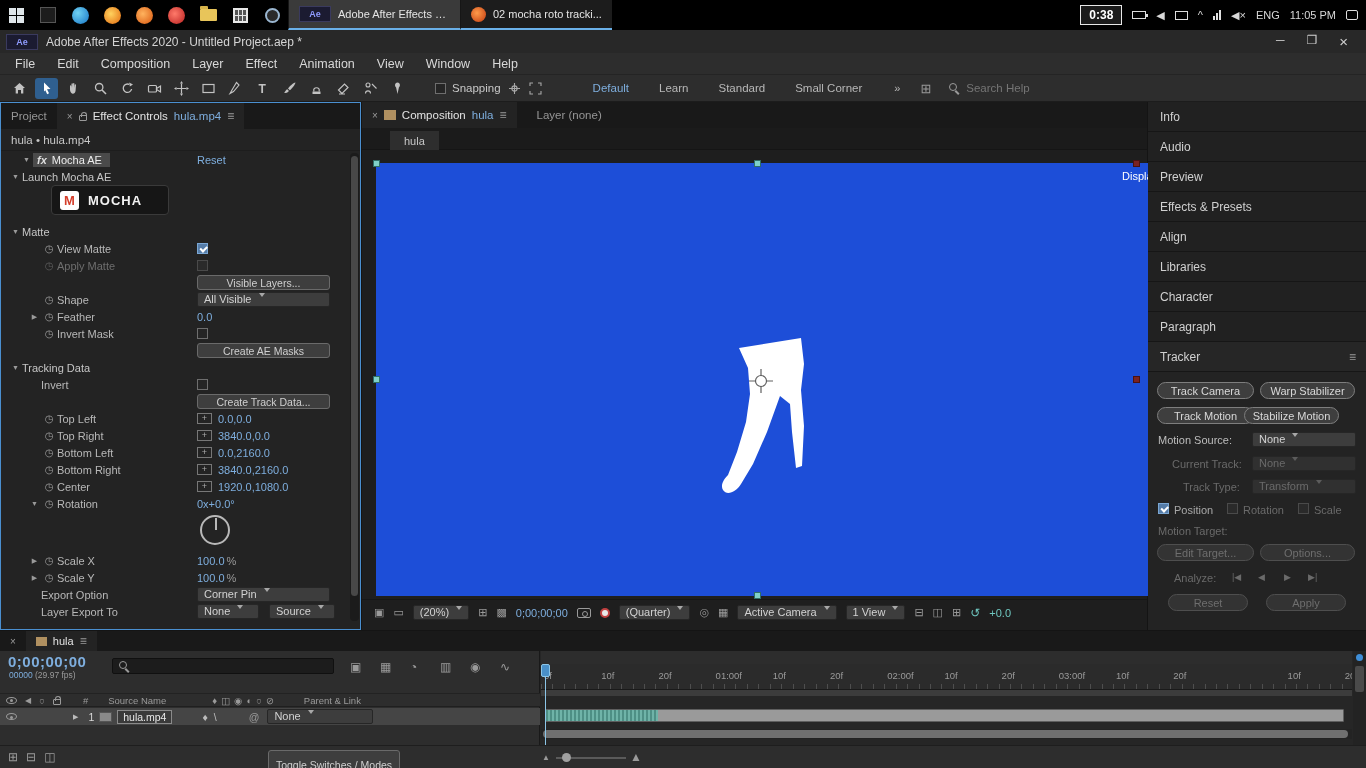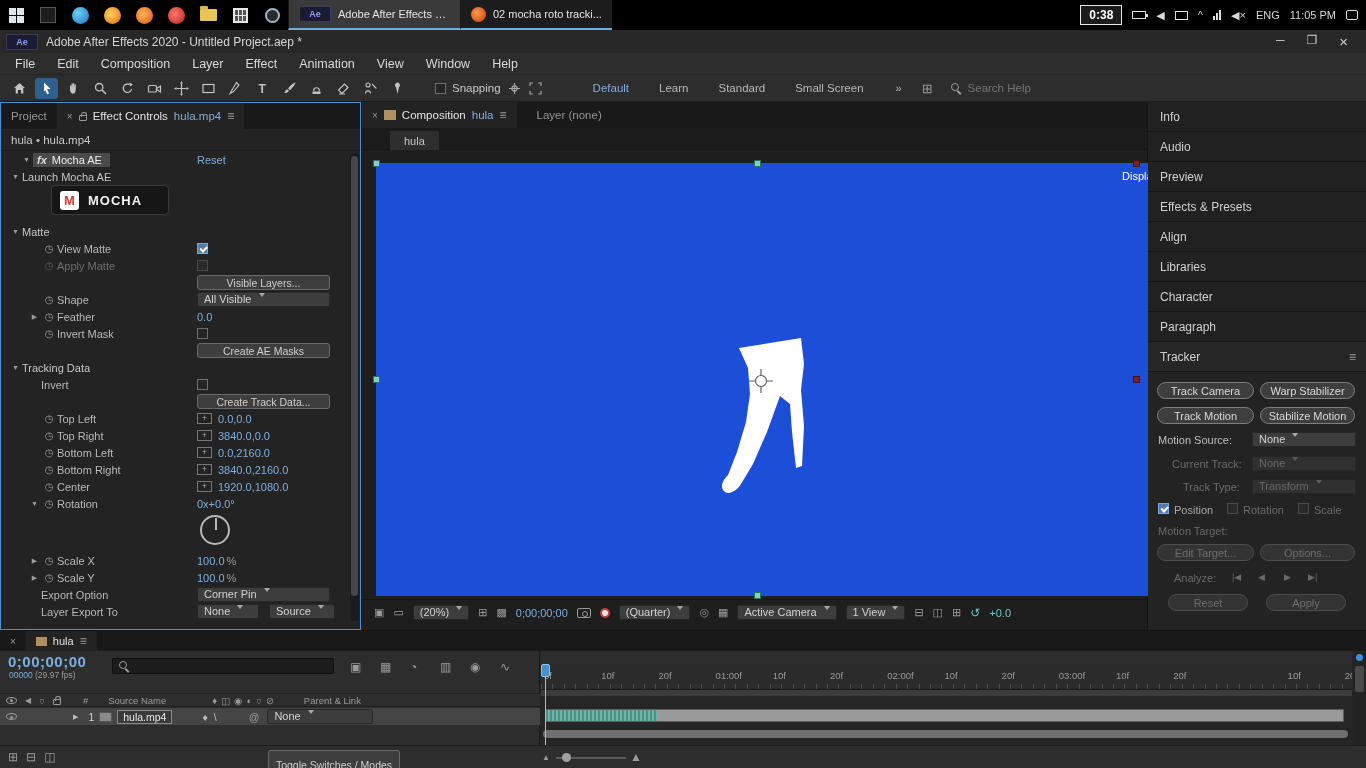--- a/index.html
+++ b/index.html
@@ -330,21 +330,21 @@
           <circle cx="7.5" cy="7.5" r="2.6" fill="none" stroke="#a8a8a8" stroke-width="1.1"></circle>
         </svg>
       <svg class="ti" viewBox="0 0 15 15">
           <path d="M2 5V2h3M10 2h3v3M13 10v3h-3M5 13H2v-3" fill="none" stroke="#a8a8a8" stroke-width="1.1"></path>
         </svg>
     </span>
     <div id="workspaces">
         <span class="ws-item active">Default</span>
         <span class="ws-item">Learn</span>
         <span class="ws-item">Standard</span>
-        <span class="ws-item">Small Screen</span>
+        <span class="ws-item">Small Corner</span>
       </div>
     <span style="margin-left:28px;color:#b8b8b8">»</span>
     <span style="margin-left:16px;color:#9a9a9a;font-size:13px">⊞</span>
     <span class="searchbox">
       <span class="mag"></span>
       <input placeholder="Search Help" style="">
     </span>
   </div>
 
   <div id="ec-panel">
@@ -631,21 +631,21 @@
         </div>
       </div>
     <div id="tracker-head">
       <span class="rp-label">Tracker</span>
       <span class="hamb" style="margin-left:auto">≡</span>
     </div>
     <div id="tracker-body">
       <span class="pill" style="left:9px;top:10px;width:97px">Track Camera</span>
       <span class="pill" style="left:112px;top:10px;width:95px">Warp Stabilizer</span>
       <span class="pill" style="left:9px;top:35px;width:97px">Track Motion</span>
-      <span class="pill" style="left:112px;top:35px;width:95px">Stabilize Motion</span>
+      <span class="pill" style="left:96px;top:35px;width:95px">Stabilize Motion</span>
 
       <span class="trk-label" style="left:10px;top:62px">Motion Source:</span>
       <span class="dd trk-dd" style="left:104px;top:60px">
           <span>None</span>
         </span>
 
       <span class="trk-label disabled" style="left:24px;top:86px">Current Track:</span>
       <span class="dd trk-dd disabled" style="left:104px;top:84px">
           <span>None</span>
         </span>

